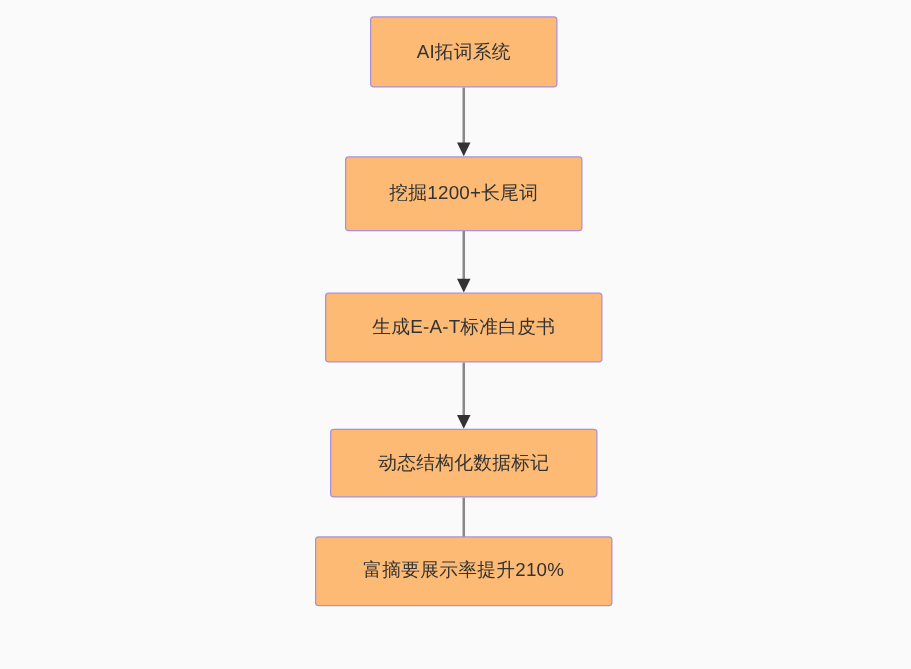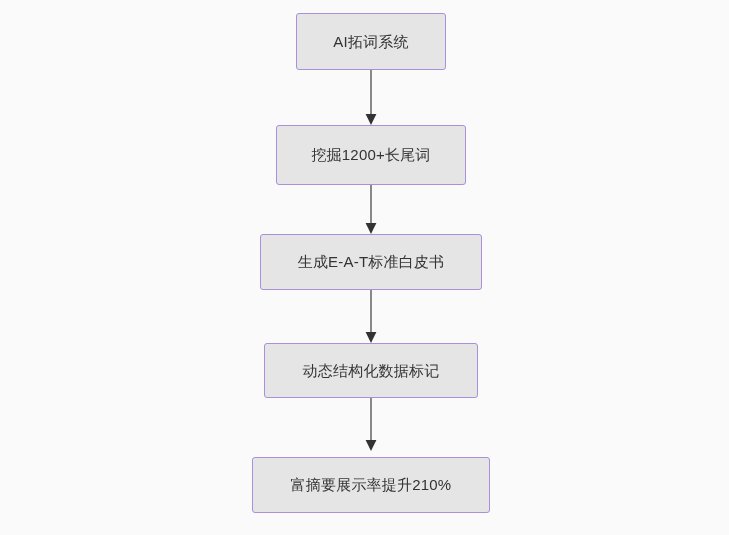--- a/index.html
+++ b/index.html
@@ -14,21 +14,21 @@
     overflow: hidden;
   }
   #flow-canvas {
     position: relative;
     width: 729px;
     height: 535px;
   }
   .node {
     position: absolute;
     box-sizing: border-box;
-    background: #e5e5e5;
+    background: #fdba74;
     border: 1.5px solid #a98fdc;
     border-radius: 3px;
     display: flex;
     align-items: center;
     justify-content: center;
     color: #333333;
     font-size: 15px;
     line-height: 1.2;
     letter-spacing: 0.2px;
     white-space: nowrap;
@@ -89,17 +89,17 @@
   </div>
 
   <div class="node" style="left:260px; top:234px; width:222px; height:56px;">
     <span class="node-label">生成E-A-T标准白皮书</span>
   </div>
 
   <div class="node" style="left:264px; top:343px; width:214px; height:55px;">
     <span class="node-label">动态结构化数据标记</span>
   </div>
 
-  <div class="node" style="left:252px; top:457px; width:238px; height:56px;">
+  <div class="node" style="left:252px; top:429px; width:238px; height:56px;">
     <span class="node-label">富摘要展示率提升210%</span>
   </div>
 
 </div>
 
 </body></html>

